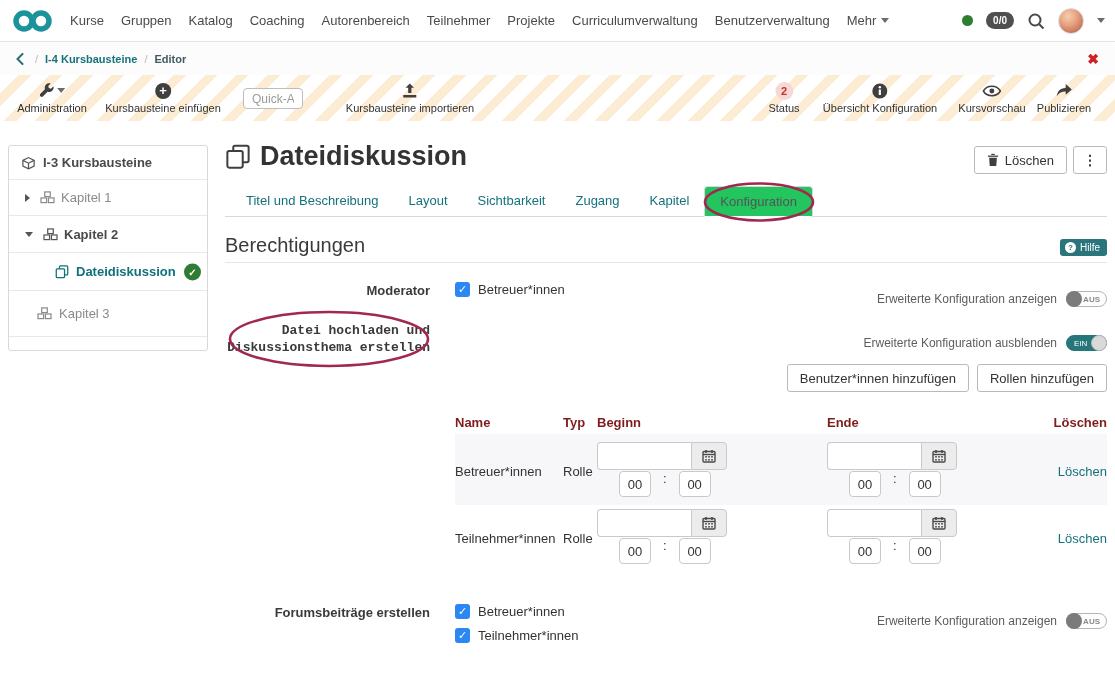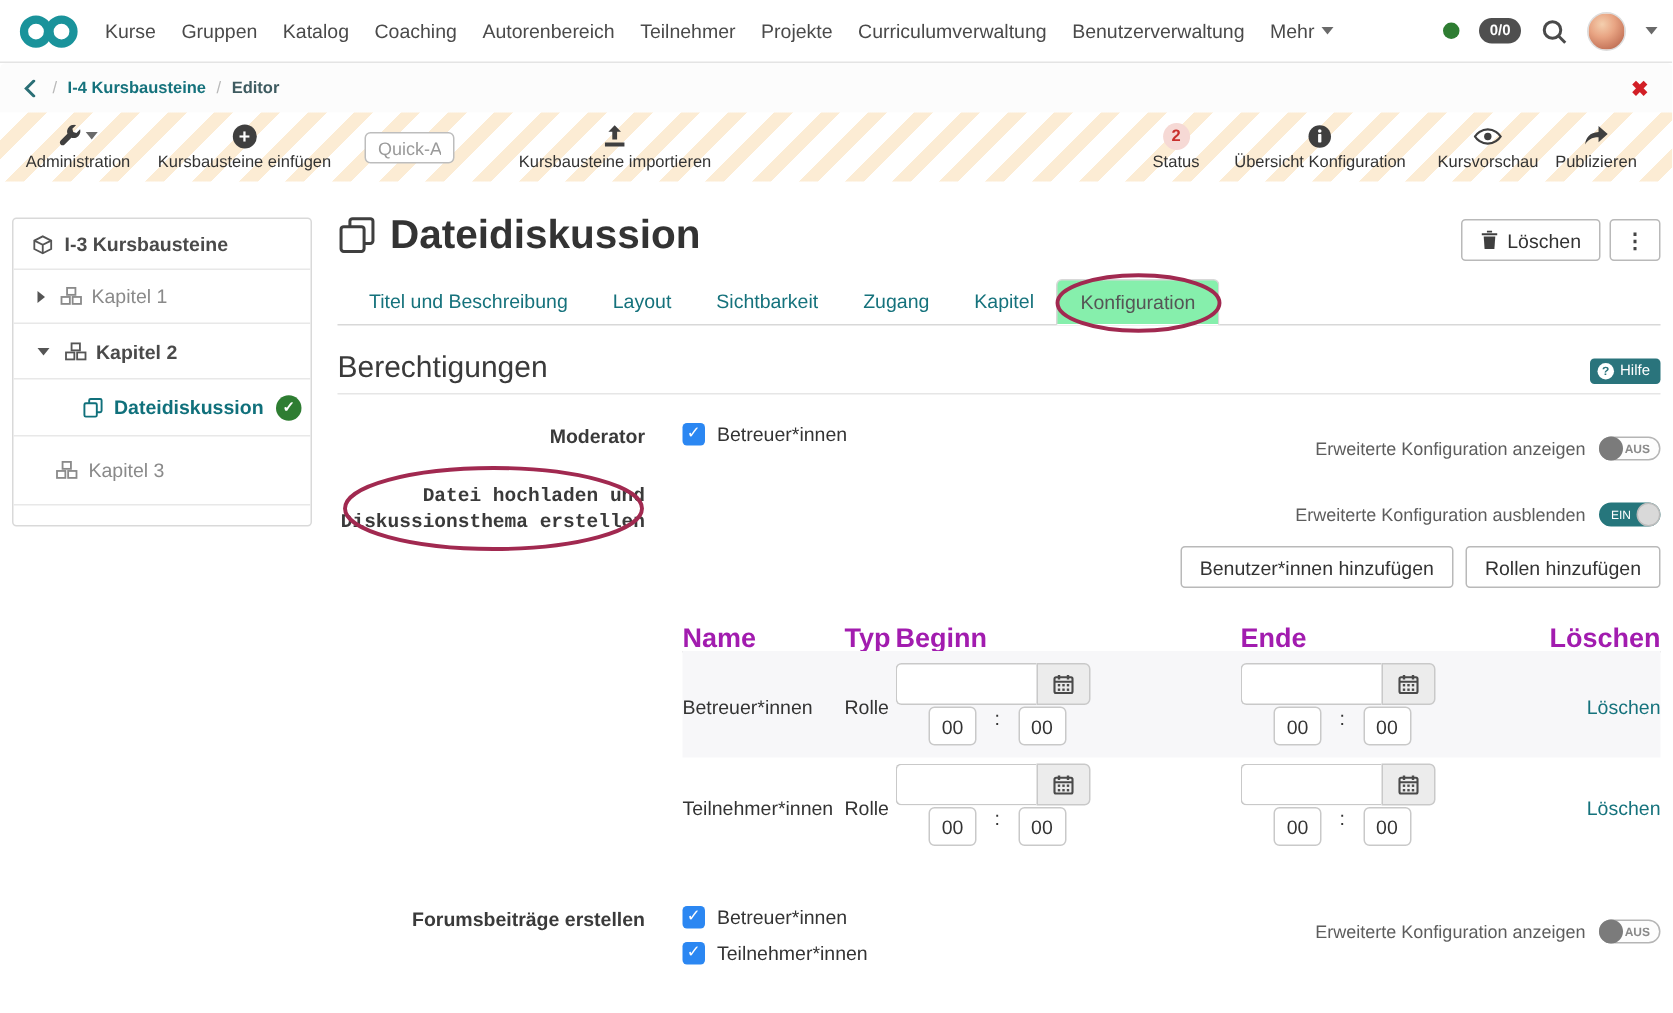--- a/index.html
+++ b/index.html
@@ -69,21 +69,21 @@
   .page-title { font-size:27px; font-weight:bold; color:#333; }
   .hdr-buttons { position:absolute; right:8px; top:146px; display:flex; gap:6px; }
   .btn { display:inline-flex; align-items:center; gap:6px; border:1px solid #b9b9b9; background:#fff;
          border-radius:3px; font-size:13px; color:#333; padding:5px 12px; cursor:pointer; height:28px;
          font-family:"Liberation Sans",sans-serif; white-space:nowrap; }
   .btn-kebab { padding:5px 9px; font-weight:bold; color:#444; font-size:14px; }
 
   .tabs { position:absolute; left:225px; top:186px; width:882px; height:31px; display:flex;
           border-bottom:1px solid #d8d8d8; padding-left:6px; }
   .tab { font-size:13px; color:#15727c; padding:7px 15px; cursor:pointer; white-space:nowrap; }
-  .tab.active { position:relative; color:#555; background:#86efac; border:1px solid #d8d8d8; border-bottom:1px solid #fff;
+  .tab.active { position:relative; color:#555; background:#22c55e; border:1px solid #d8d8d8; border-bottom:1px solid #fff;
                 margin-bottom:-1px; border-radius:4px 4px 0 0; }
   .annot-ellipse { position:absolute; left:50%; top:50%; transform:translate(-50%,-50%); pointer-events:none; }
 
   .section-head { position:absolute; left:225px; top:234px; font-size:20px; color:#3a3a3a; }
   .help-badge { position:absolute; right:8px; top:239px; background:#2a747c; color:#fff; font-size:10px;
                 padding:3px 7px 3px 5px; border-radius:3px; display:flex; align-items:center; gap:4px; cursor:pointer; }
   .help-q { width:11px; height:11px; border-radius:50%; background:#fff; color:#2a747c; font-size:8px; font-weight:bold;
             display:flex; align-items:center; justify-content:center; }
   .section-rule { position:absolute; left:225px; right:8px; top:262px; border-top:1px solid #e6e6e6; }
 
@@ -97,21 +97,21 @@
   .toggle.off { background:#fdfdfd; border:1px solid #b5b5b5; }
   .toggle.off .knob { position:absolute; left:-1px; top:-1px; width:16px; height:16px; border-radius:50%; background:#7b7b7b; }
   .toggle.off .tg-label { position:absolute; right:6px; top:3px; font-size:8px; color:#8a8a8a; font-weight:bold; }
   .toggle.on { background:#26767c; border:1px solid #26767c; }
   .toggle.on .knob { position:absolute; right:-1px; top:-1px; width:16px; height:16px; border-radius:50%; background:#d9d9d9; border:1px solid #bbb; }
   .toggle.on .tg-label { position:absolute; left:7px; top:3px; font-size:8px; color:#fff; font-weight:normal; }
 
   .add-buttons { position:absolute; right:8px; top:364px; display:flex; gap:8px; }
 
   
-  .th { position:absolute; top:415px; font-size:18px; font-weight:bold; color:#a21caf; }
+  .th { position:absolute; top:415px; font-size:13px; font-weight:bold; color:#7f1d1d; }
   .table-rule { position:absolute; left:455px; right:8px; top:434px; border-top:1px solid #c3c3c3; }
   .row-bg { position:absolute; left:455px; right:8px; height:71px; }
   .row-bg.odd { background:#f7f7f9; }
   .td { position:absolute; font-size:13px; color:#333; }
   .dategrp { position:absolute; display:flex; }
   .dateinput { width:94px; height:28px; border:1px solid #c9c9c9; border-right:none; border-radius:4px 0 0 4px;
                background:#fff; padding:0 6px; font-size:13px; font-family:"Liberation Sans",sans-serif; color:#333; }
   .calbtn { width:36px; height:28px; border:1px solid #c9c9c9; border-radius:0 4px 4px 0; background:#ececec;
             display:flex; align-items:center; justify-content:center; cursor:pointer; }
   .timegrp { position:absolute; display:flex; align-items:flex-start; gap:12px; }

